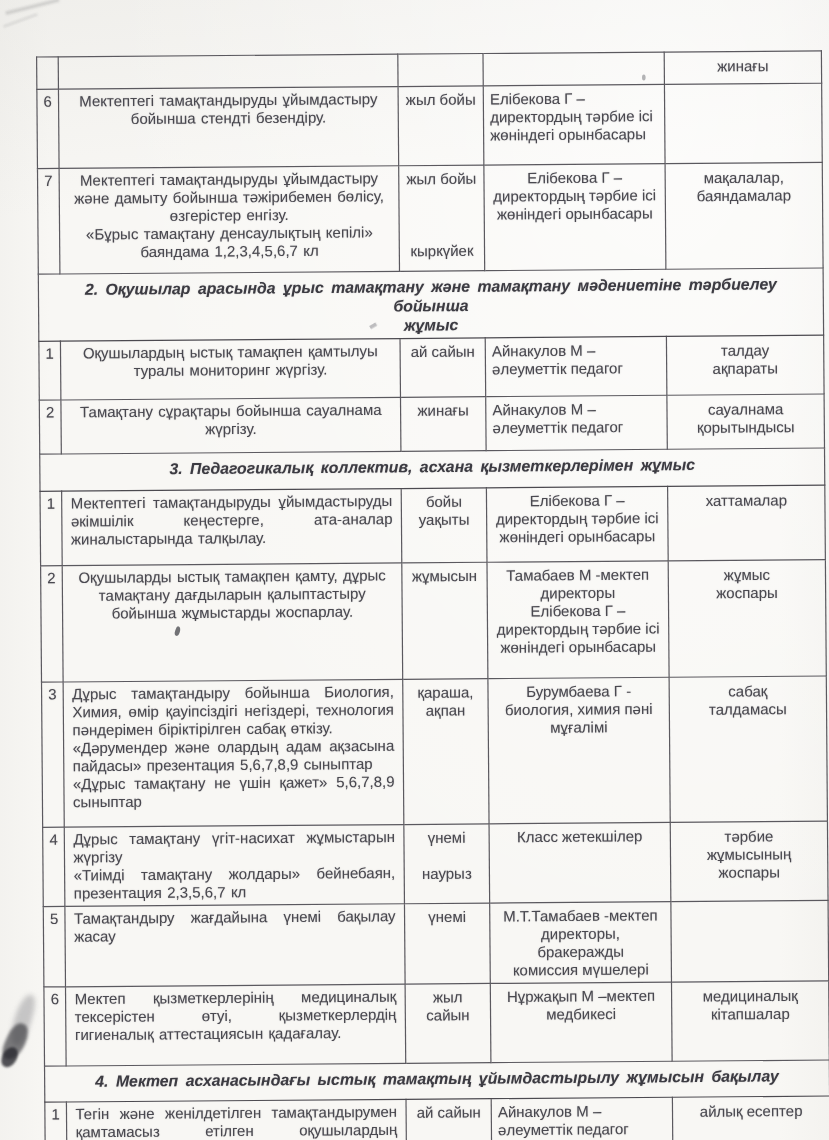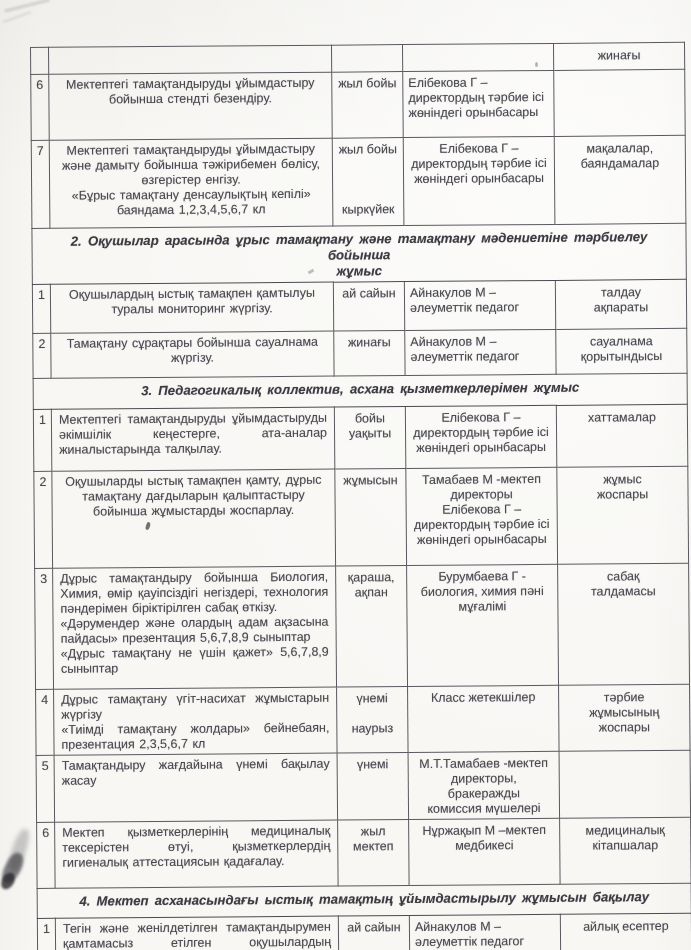--- a/index.html
+++ b/index.html
@@ -213,21 +213,21 @@
             <td class="time">үнемі</td>
             <td class="resp" style="text-align: center;">М.Т.Тамабаев -мектеп
 директоры, бракеражды
 комиссия мүшелері</td>
             <td class="res"></td>
           </tr>
           <tr style="height: 66px;">
             <td class="num">6</td>
             <td class="desc" style="text-align: justify;">Мектеп қызметкерлерінің медициналық тексерістен өтуі, қызметкерлердің гигиеналық аттестациясын қадағалау.</td>
             <td class="time">жыл
-мектеп</td>
+сайын</td>
             <td class="resp" style="text-align: center;">Нұржақып М –мектеп
 медбикесі</td>
             <td class="res">медициналық
 кітапшалар</td>
           </tr>
           <tr class="section-row" style="height: 30px;">
             <td colspan="5">4.  Мектеп асханасындағы ыстық тамақтың ұйымдастырылу жұмысын бақылау</td>
           </tr>
           <tr style="height: 53px;">
             <td class="num">1</td>

